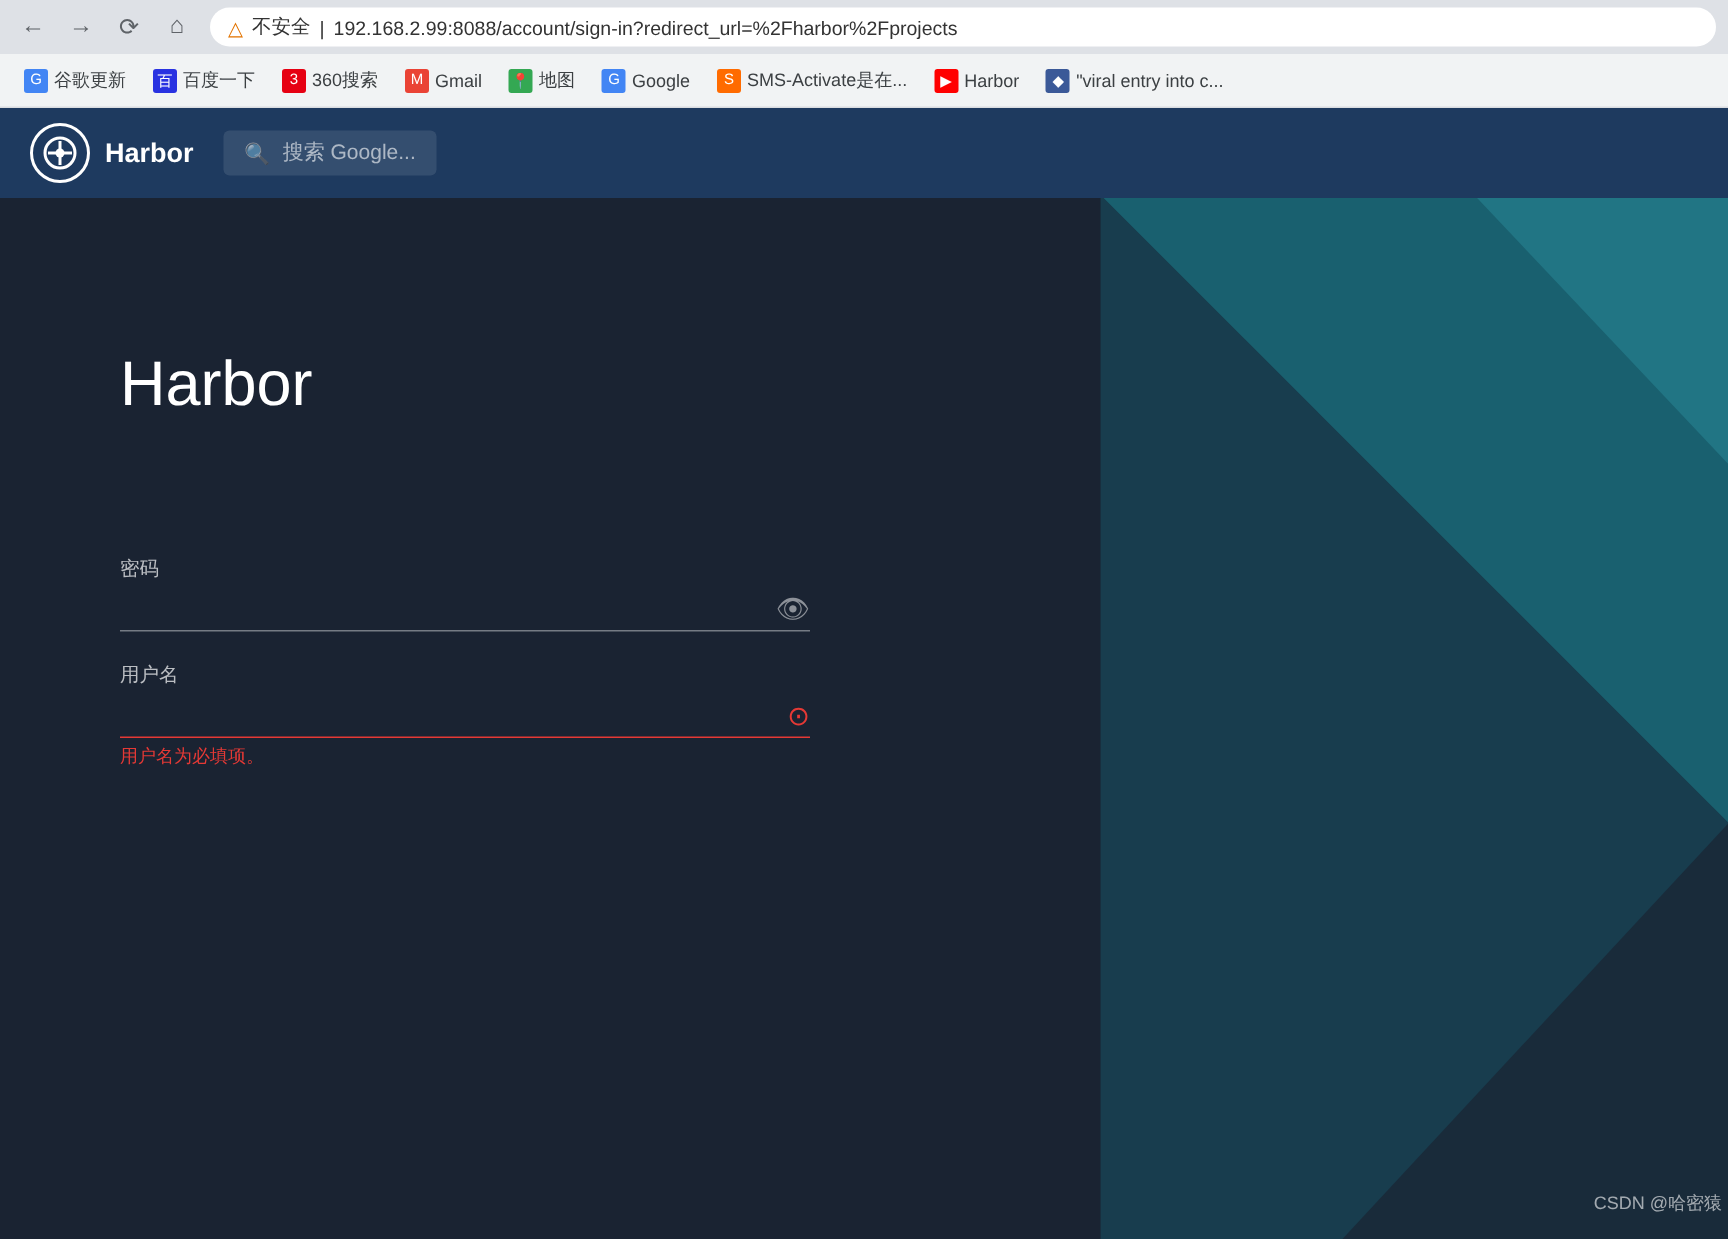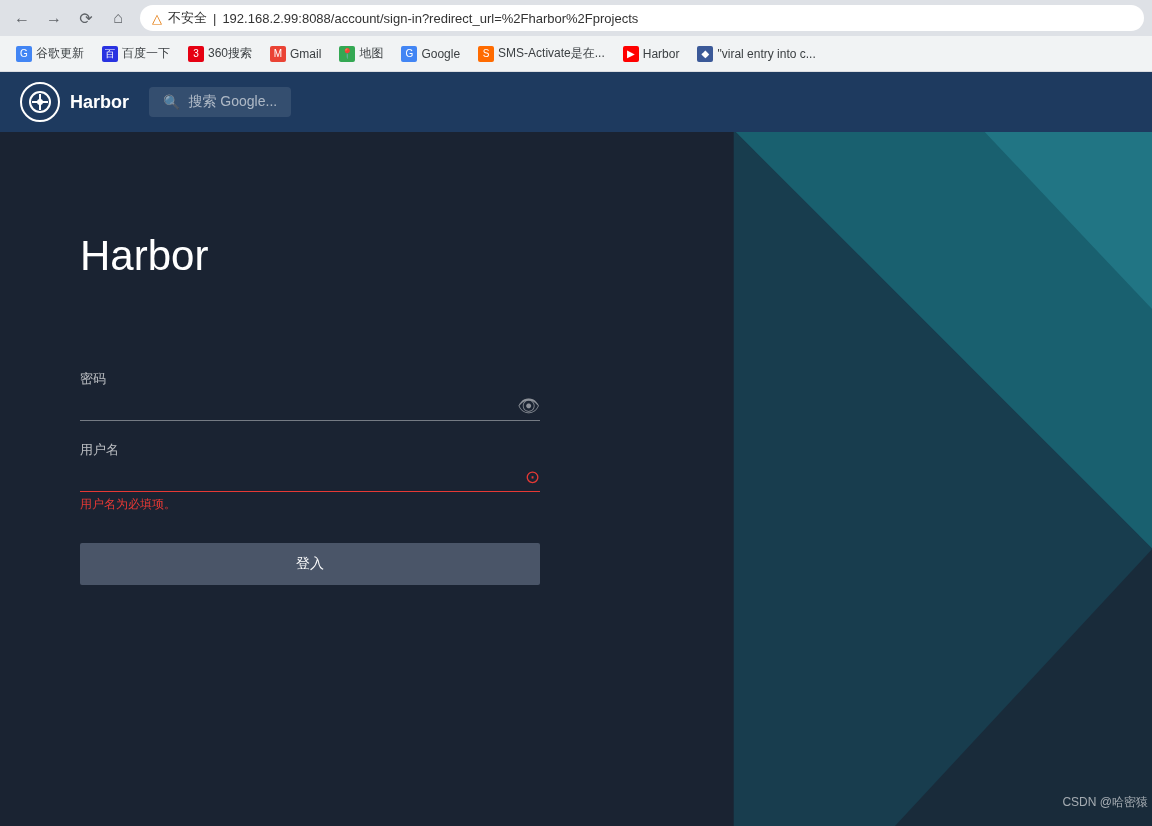--- a/index.html
+++ b/index.html
@@ -373,21 +373,20 @@
       <div class="form-group">
         <label class="form-label">用户名</label>
         <div style="position:relative; max-width:460px;">
           <input class="form-input" type="text" style="width: 100%;">
           <span class="input-icon" style="right:0; bottom:4px;">⊙</span>
         </div>
         <div class="error-message">用户名为必填项。</div>
       </div>
 
 
-      <button class="login-button">登入</button>
     </div>
 
     <div class="right-panel">
       <svg class="right-panel-graphic" viewBox="0 0 520 700" preserveAspectRatio="xMidYMid slice">
 
         <rect width="520" height="700" fill="#1a2332"></rect>
 
         <polygon points="520,0 520,420 100,0" fill="#1a6b7a" opacity="0.85"></polygon>
 
         <polygon points="520,420 520,700 100,700 100,0" fill="#16586a" opacity="0.5"></polygon>

